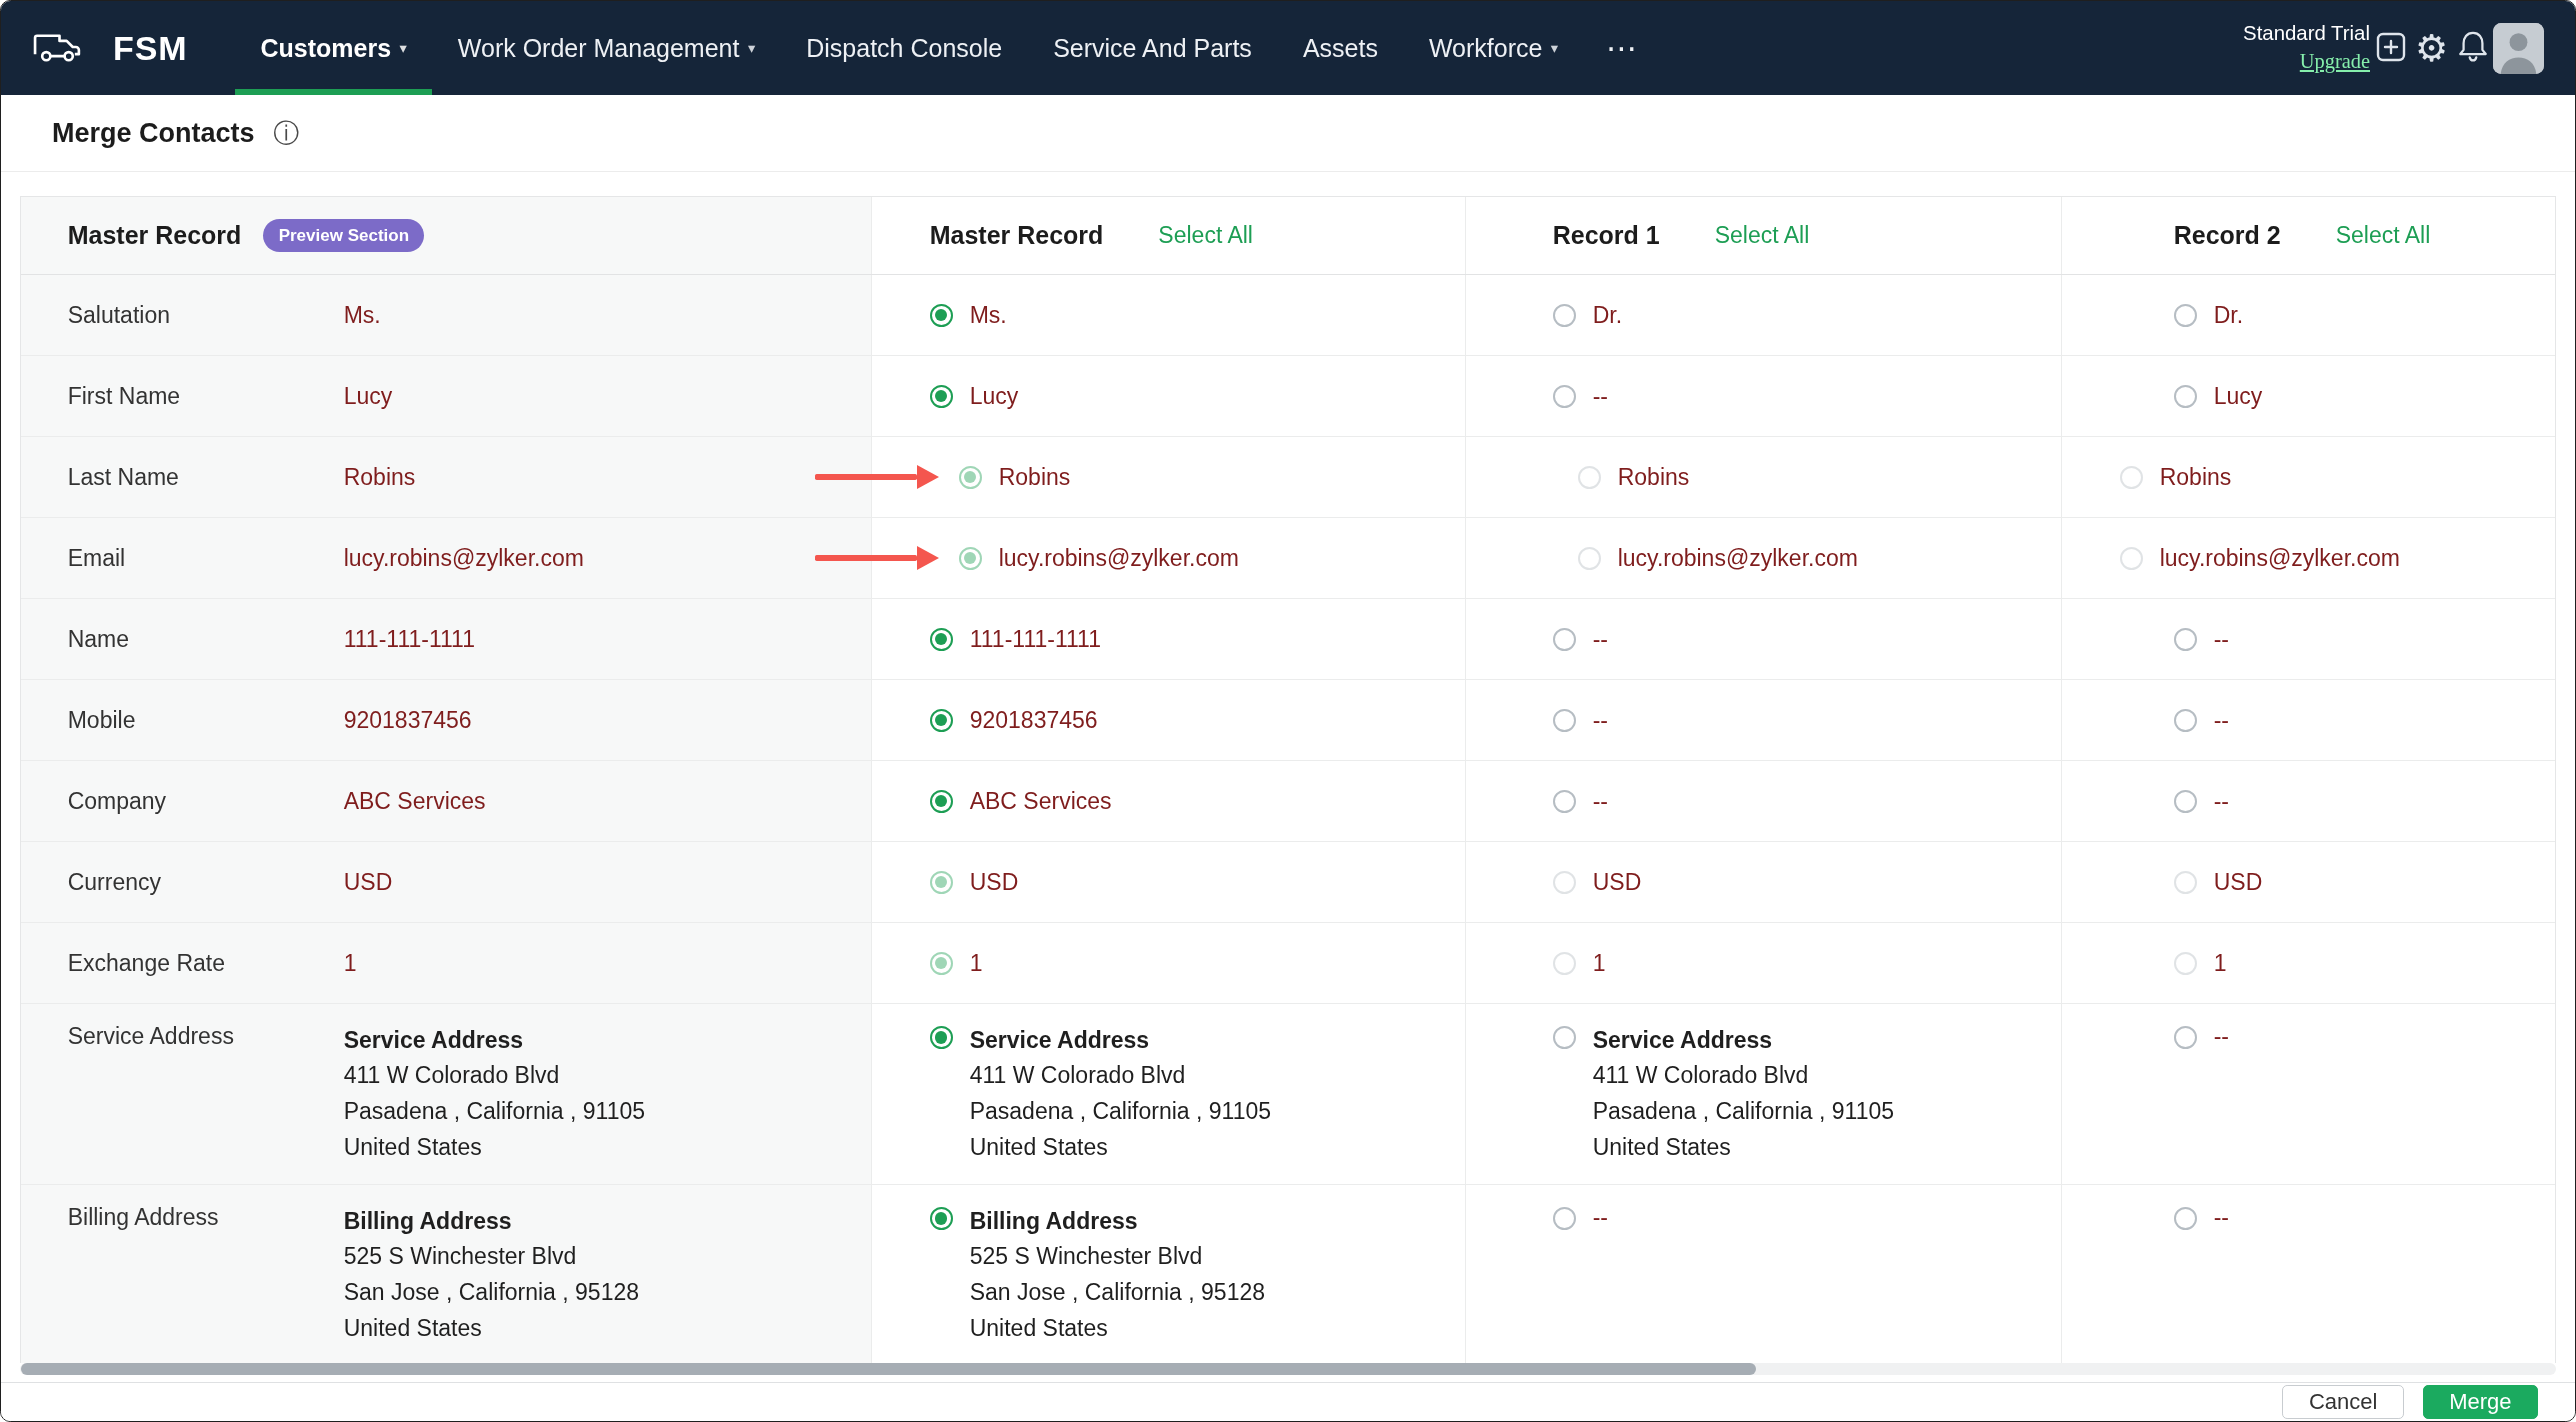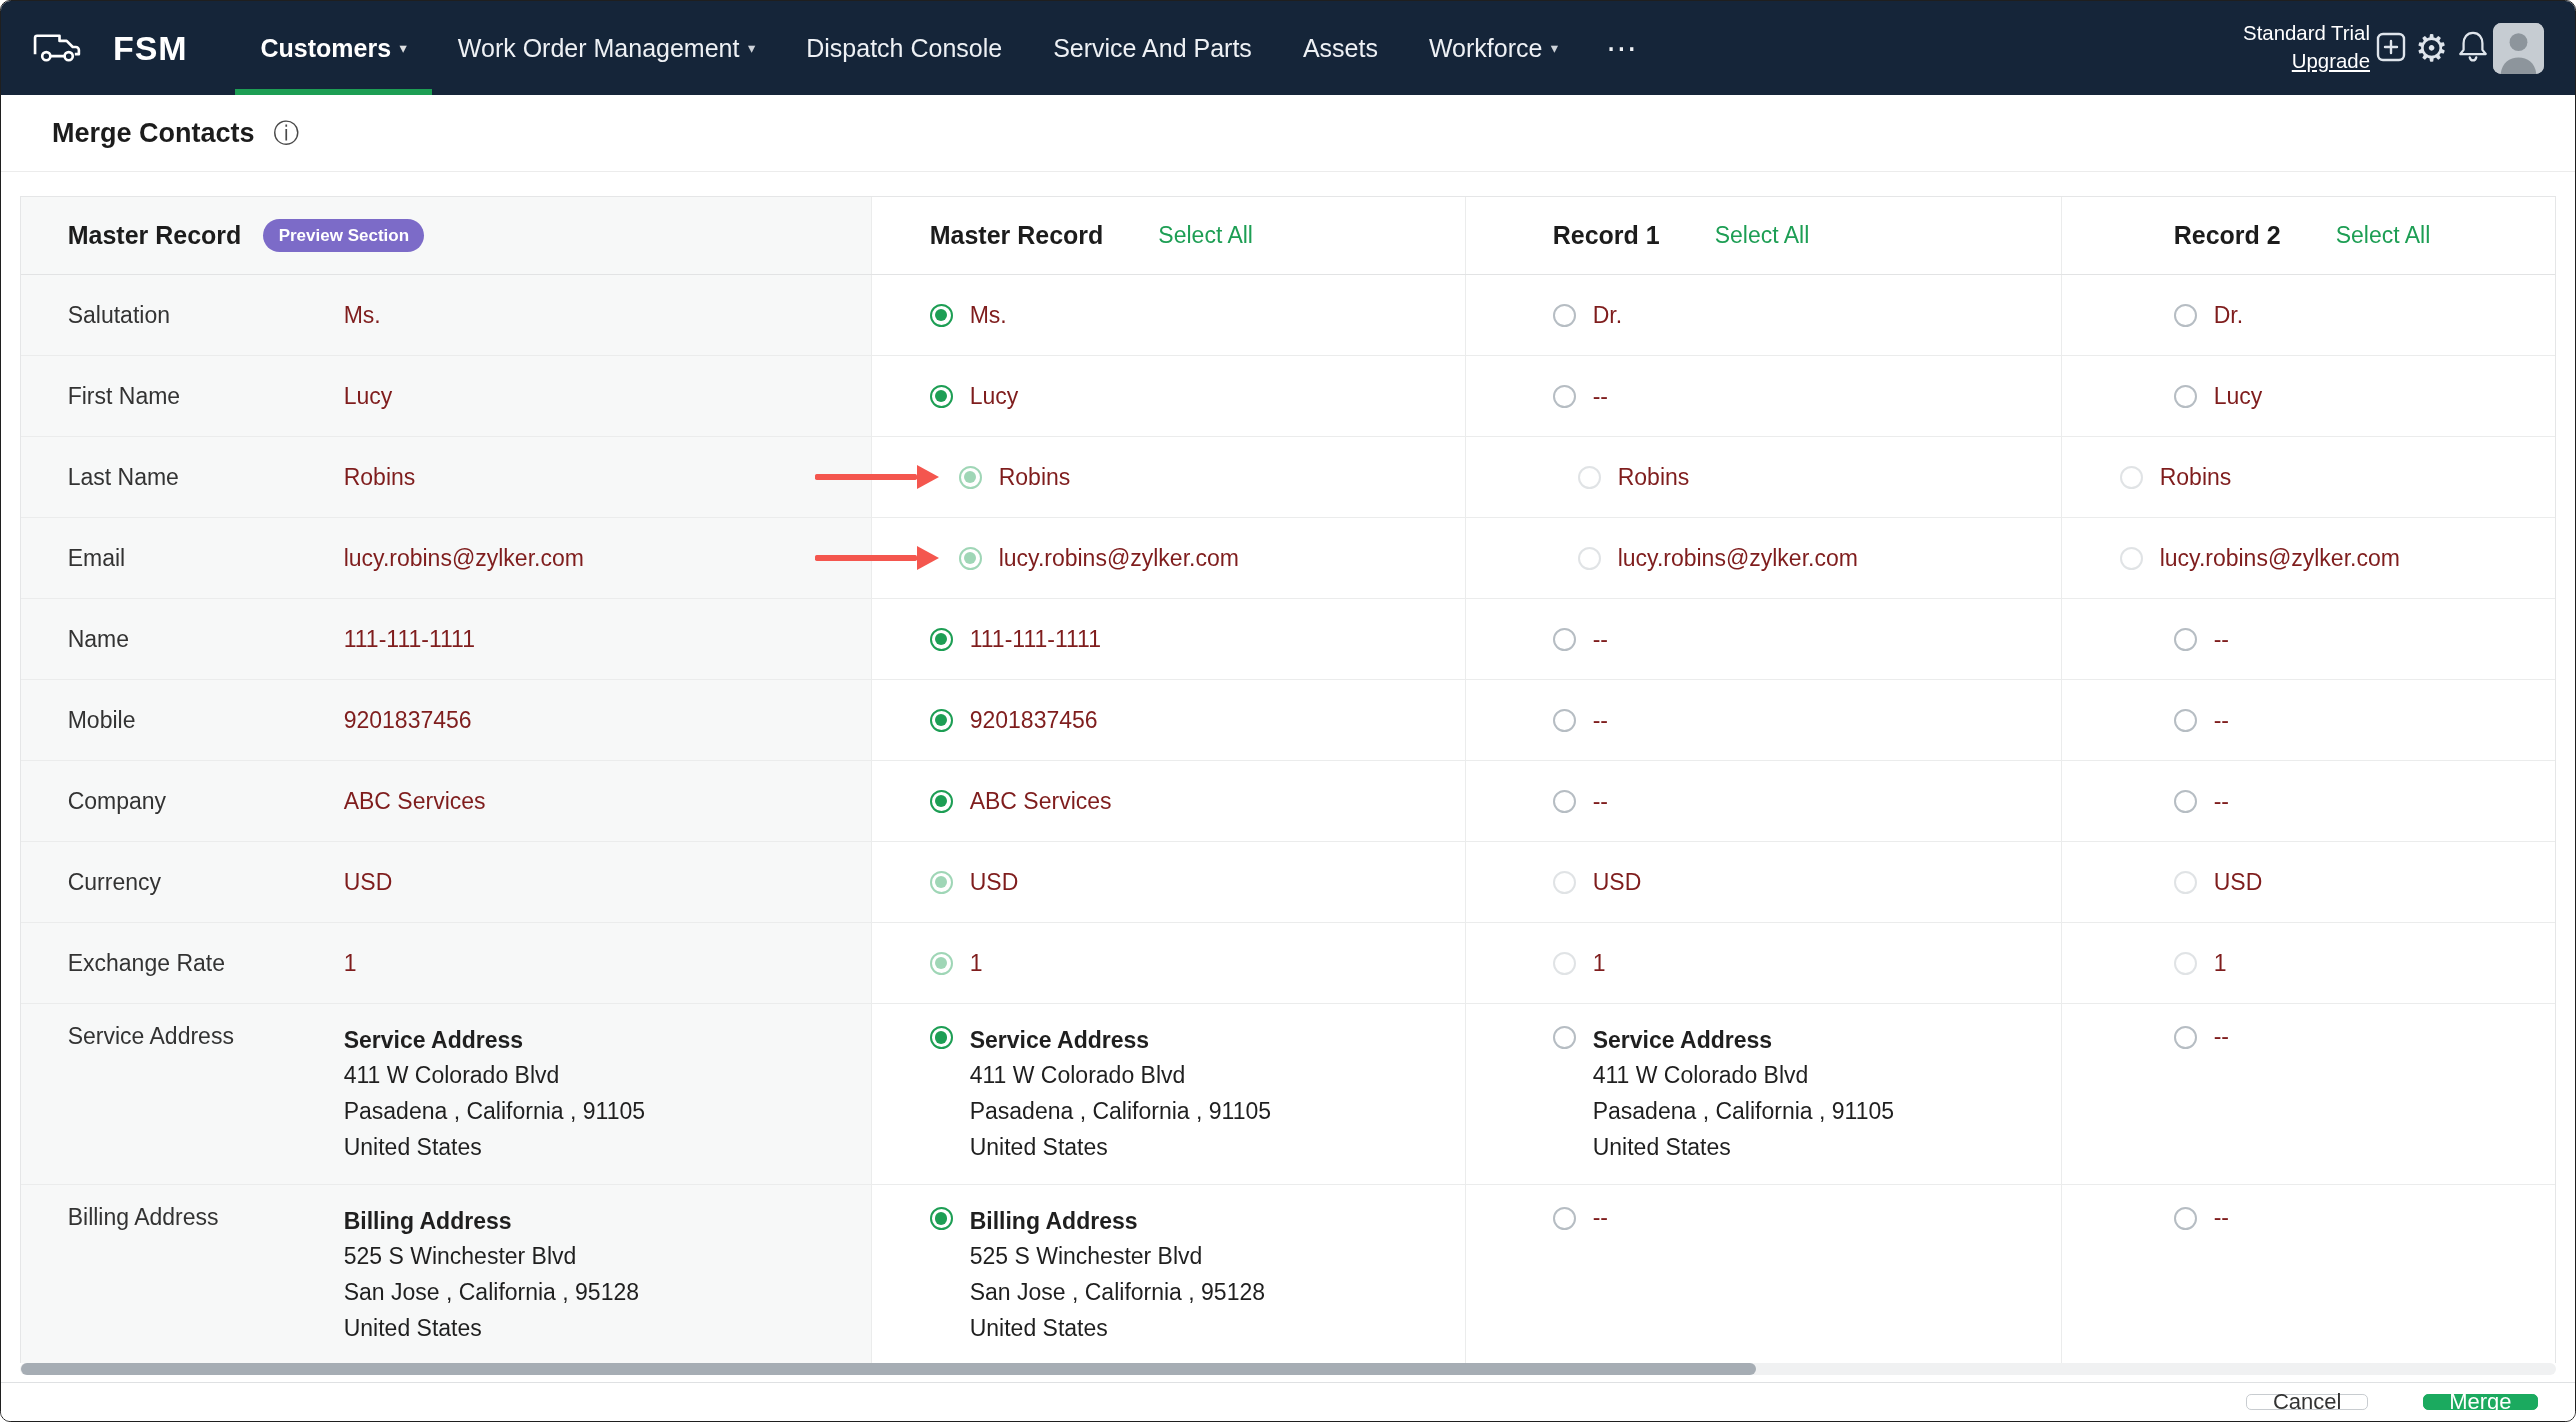--- a/index.html
+++ b/index.html
@@ -16,21 +16,21 @@
   .brand{display:flex;align-items:center;gap:28px;margin-right:25.5px;}
   .brand .bname{font-size:34px;font-weight:bold;letter-spacing:0.9px;}
   .navlist{display:flex;align-items:stretch;height:94px;margin-left:22px;}
   .navitem{position:relative;display:flex;align-items:center;padding:0 25.5px;font-size:25px;color:#eef1f5;cursor:pointer;white-space:nowrap;}
   .navitem.active{color:#fff;font-weight:bold;}
   .navitem.active::after{content:"";position:absolute;left:0;right:0;bottom:0;height:6px;background:var(--accent-green);}
   .caret{font-size:14.5px;margin-left:8.5px;opacity:.85;}
   .navitem.more{font-size:31px;letter-spacing:1.7px;padding:0 22px;}
   .navright{margin-left:auto;display:flex;align-items:center;}
   .trial{text-align:right;font-size:20.4px;line-height:1.35;}
-  .trial .up{color:#ffffff;text-decoration:underline;cursor:pointer;display:inline-block;}
+  .trial .up{color:#86efac;text-decoration:underline;cursor:pointer;display:inline-block;font-family:Liberation Serif, serif;}
   .iconbtn{width:41px;height:41px;display:grid;place-items:center;cursor:pointer;background:none;border:none;padding:0;}
   .gicon{font-size:37px;color:#dfe5ec;line-height:1;}
   .avatar{width:51px;height:51px;border-radius:8.5px;overflow:hidden;background:#c6ccd2;cursor:pointer;}
 
   
   .titlebar{height:77px;display:flex;align-items:center;padding-left:51px;border-bottom:0.9px solid #ececec;background:#fff;}
   .titlebar h1{font-size:27px;margin:0;color:#1c1c1c;}
   .info{font-size:26px;color:#4a4a4a;margin-left:18.7px;cursor:pointer;line-height:1;}
 
   
@@ -60,21 +60,21 @@
   .radio.on::after{content:"";position:absolute;top:3.4px;left:3.4px;right:3.4px;bottom:3.4px;border-radius:50%;background:var(--accent-green);}
   .radio.dim{opacity:.42;}
 
   .arrow{position:absolute;left:794px;top:50%;width:102px;height:6px;background:var(--arrow-red);transform:translateY(-50%);border-radius:1.7px;z-index:3;}
   .arrow::after{content:"";position:absolute;left:100%;top:50%;transform:translateY(-50%);border-left:22px solid var(--arrow-red);border-top:12.8px solid transparent;border-bottom:12.8px solid transparent;}
 
   
   .hscroll-track{position:absolute;left:18.7px;right:18.7px;bottom:46px;height:12px;border-radius:6.8px;background:#f0f1f2;}
   .hscroll-thumb{position:absolute;left:1.7px;top:0;width:1735px;height:12px;border-radius:6.8px;background:#a6adb4;cursor:grab;}
   .footer{position:absolute;left:0;right:0;bottom:0;height:39px;background:#fff;border-top:0.9px solid #dfe1e3;display:flex;align-items:center;justify-content:flex-end;gap:18.7px;padding-right:37px;}
-  .btn{font-family:inherit;font-size:22px;height:16px;padding:0 25.5px;border-radius:5.1px;display:flex;align-items:center;cursor:pointer;margin-left:36px;}
+  .btn{font-family:inherit;font-size:22px;height:34px;padding:0 25.5px;border-radius:5.1px;display:flex;align-items:center;cursor:pointer;}
   .btn.cancel{background:#fff;border:0.9px solid #c8ccd0;color:#333;}
   .btn.merge{background:var(--merge-green);border:0.9px solid var(--merge-green);color:#fff;}
 </style>
 </head>
 <body>
 
 <div id="app">
 
   <div class="navbar">
     <div class="brand">

